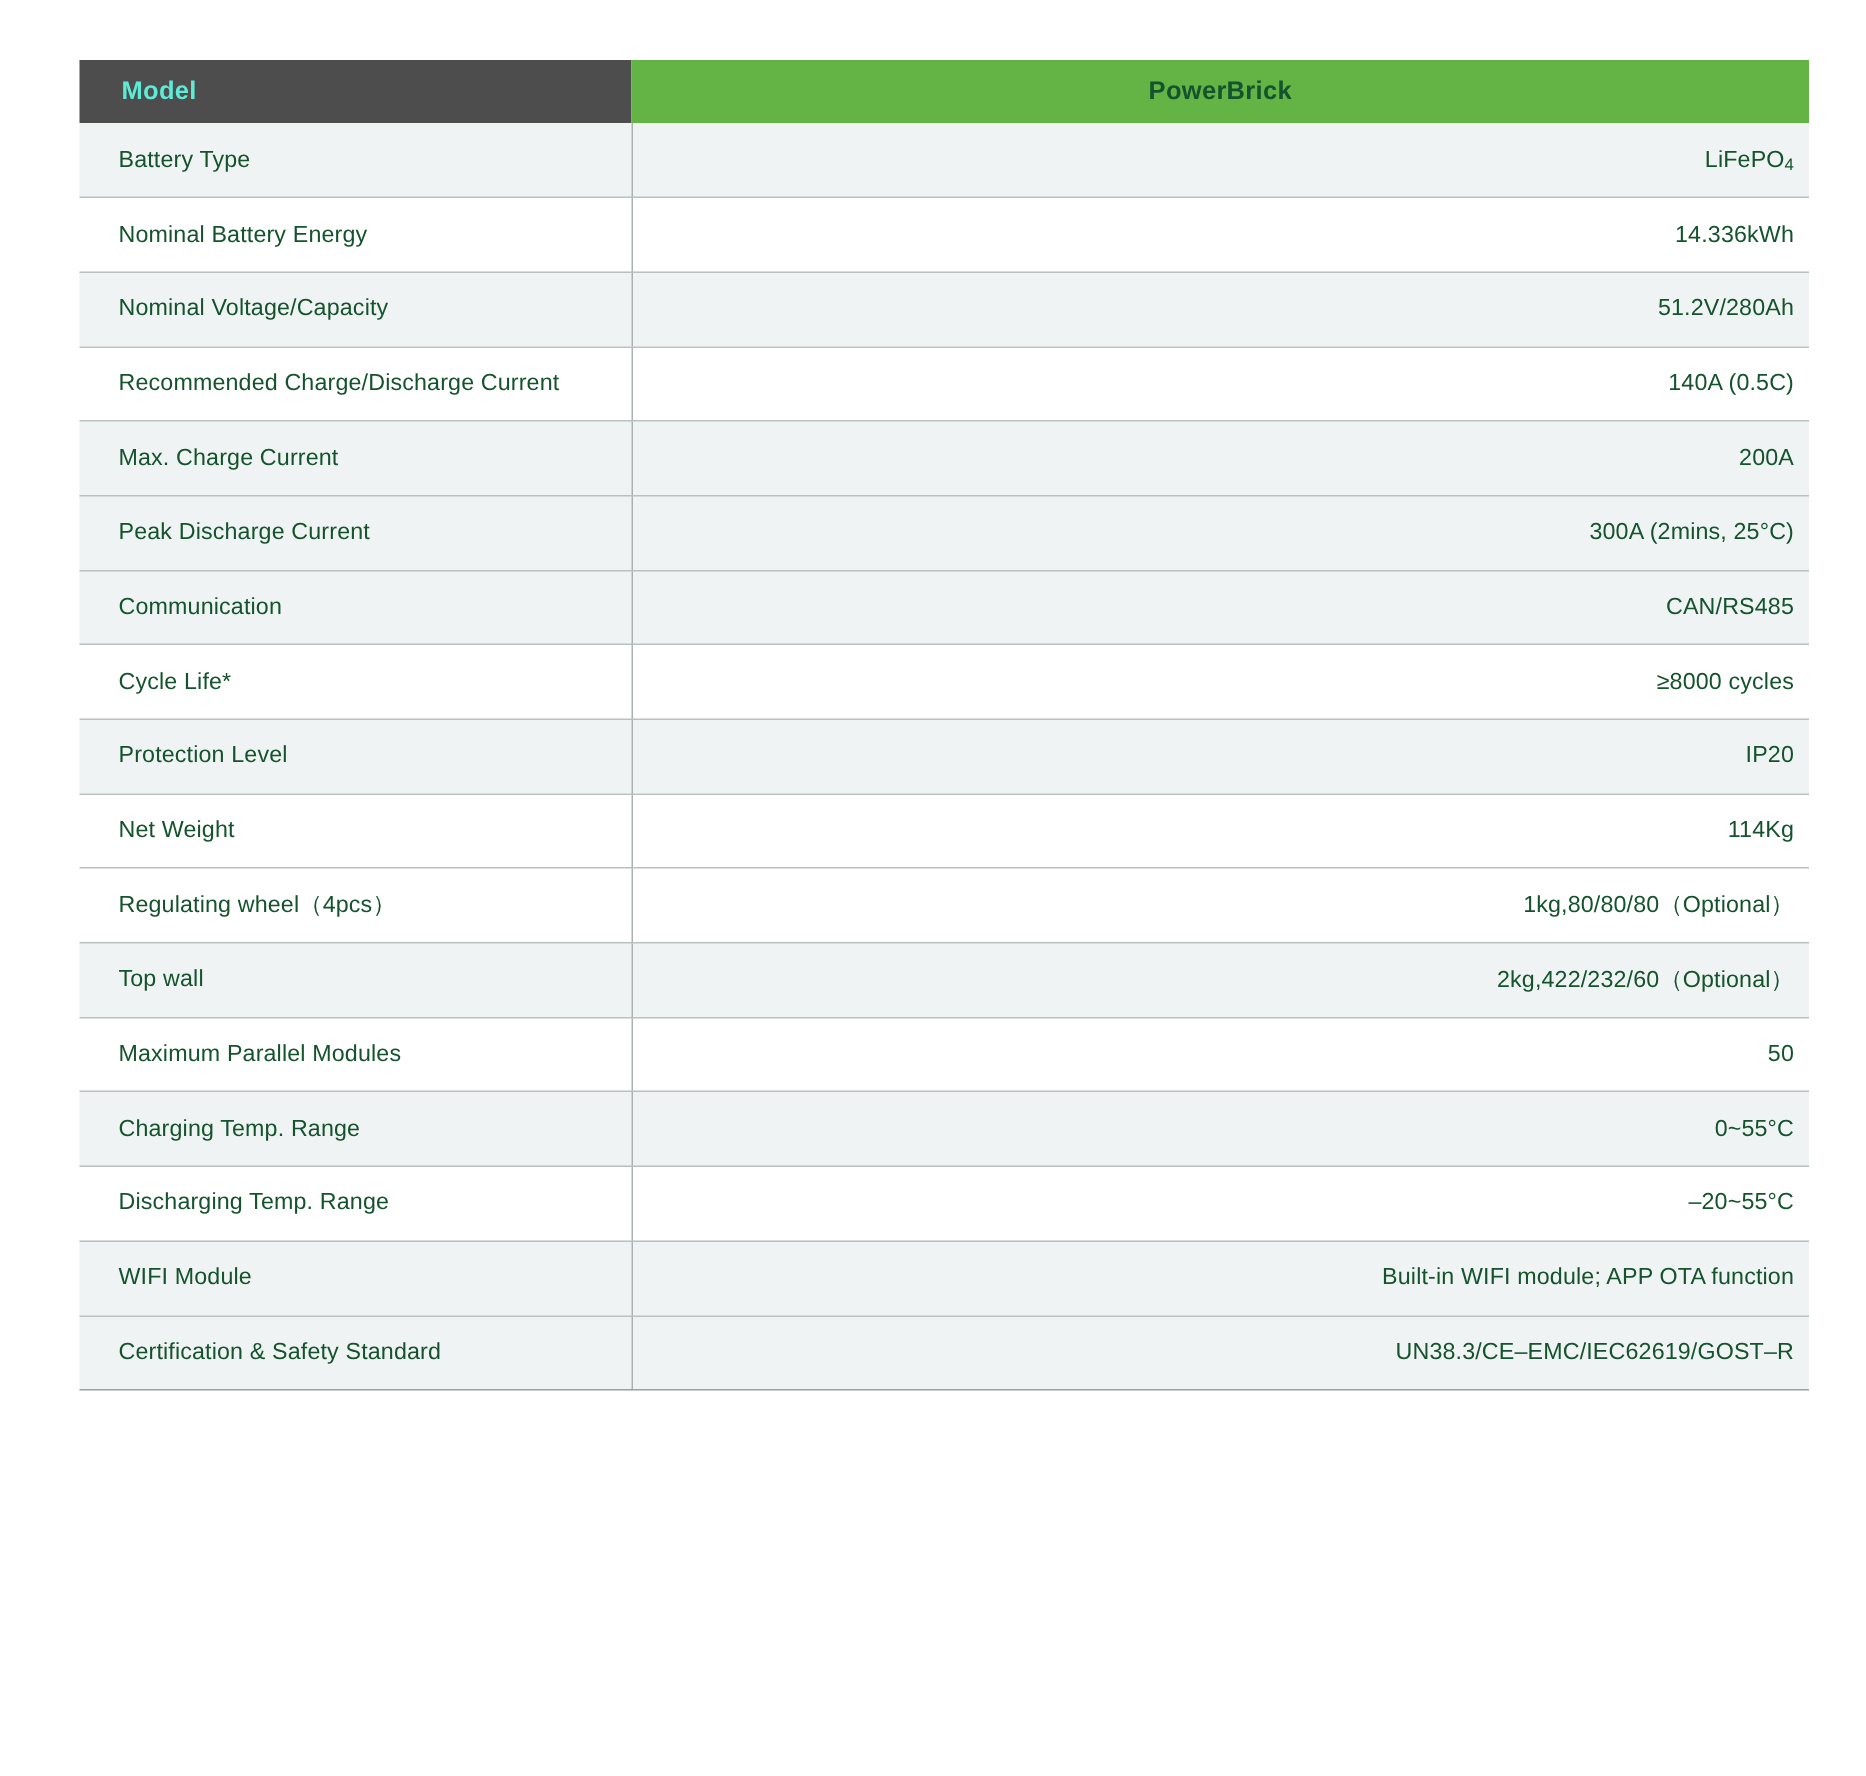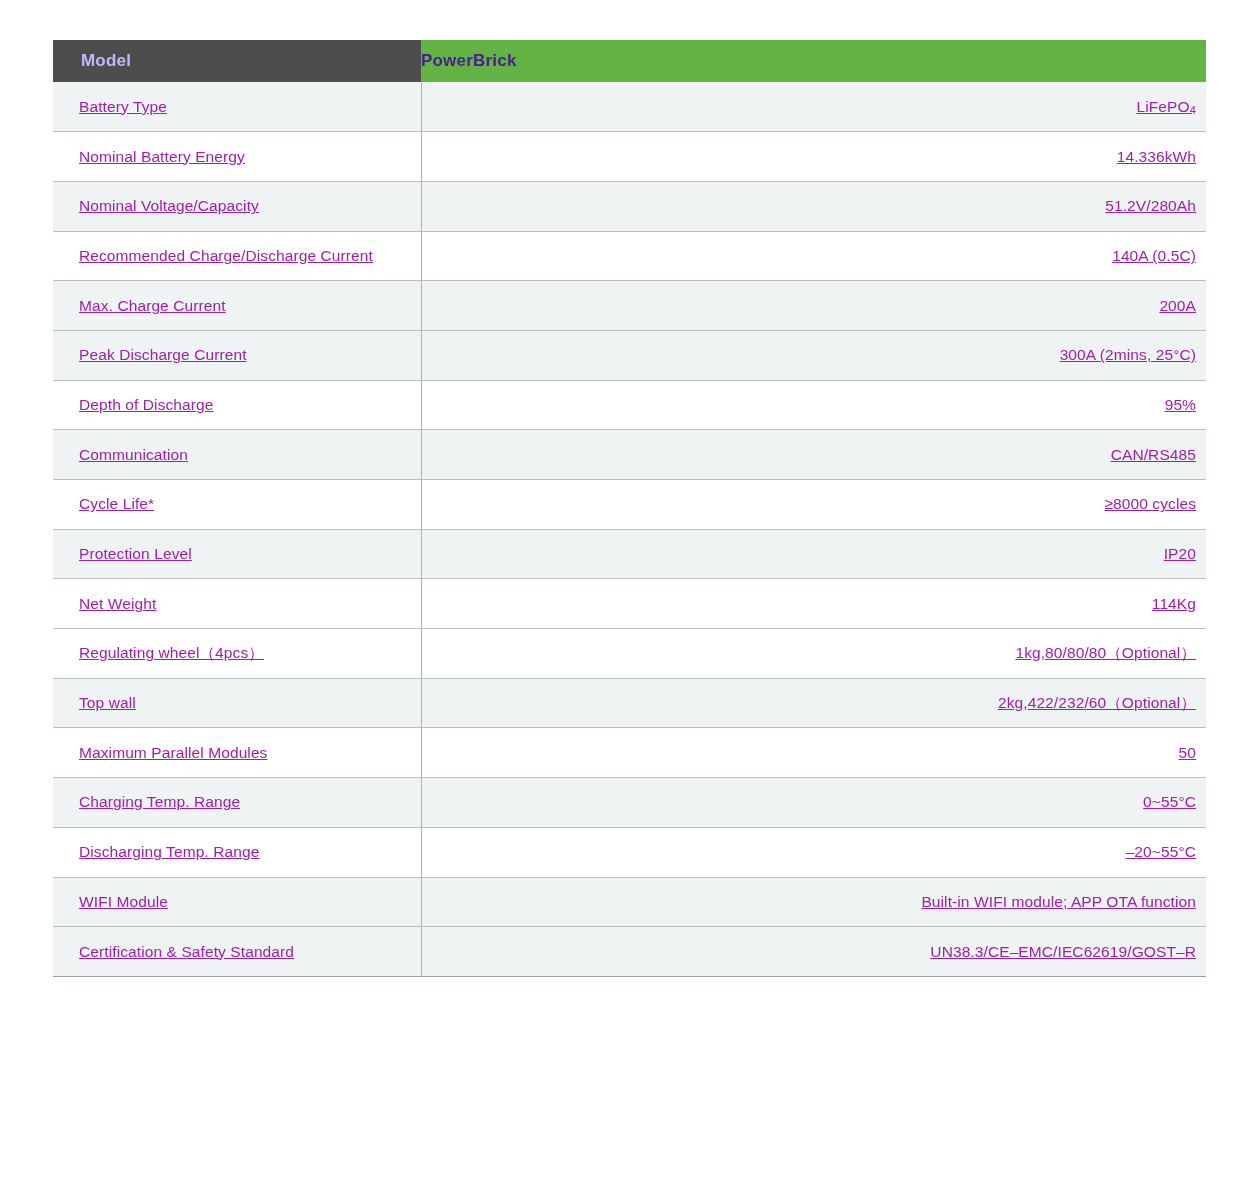--- a/index.html
+++ b/index.html
@@ -42,43 +42,42 @@
   thead th {
     height: 42px;
     padding: 0;
     vertical-align: middle;
     font-size: 17px;
     font-weight: bold;
     letter-spacing: 0.2px;
   }
   th.head-label {
     background: #4d4d4d;
-    color: #c4b5fd;
+    color: #5eead4;
     text-align: left;
     padding-left: 28px;
     margin-left: 12px;
   }
   th.head-value {
     background: #64b445;
-    color: #4c1d95;
-    text-align: left;
+    color: #14532d;
+    text-align: center;
   }
 
   
   tbody tr {
     height: 49.7px;
   }
   tbody td {
     padding: 0;
     vertical-align: middle;
     font-size: 15.5px;
-    color: #a21caf;
+    color: #14532d;
     border-bottom: 1px solid #b9c0c0;
     letter-spacing: 0.1px;
-    text-decoration: underline;
   }
   tbody tr.shaded td {
     background: #eff3f3;
   }
   tbody tr.plain td {
     background: #ffffff;
   }
 
   td.cell-label {
     text-align: left;
@@ -136,24 +135,20 @@
             <td class="cell-value">140A (0.5C)</td>
           </tr>
           <tr class="shaded">
             <td class="cell-label">Max. Charge Current</td>
             <td class="cell-value">200A</td>
           </tr>
           <tr class="shaded">
             <td class="cell-label">Peak Discharge Current</td>
             <td class="cell-value">300A (2mins, 25°C)</td>
           </tr>
-          <tr class="plain">
-            <td class="cell-label">Depth of Discharge</td>
-            <td class="cell-value">95%</td>
-          </tr>
           <tr class="shaded">
             <td class="cell-label">Communication</td>
             <td class="cell-value">CAN/RS485</td>
           </tr>
           <tr class="plain">
             <td class="cell-label">Cycle Life*</td>
             <td class="cell-value">≥8000 cycles</td>
           </tr>
           <tr class="shaded">
             <td class="cell-label">Protection Level</td>

